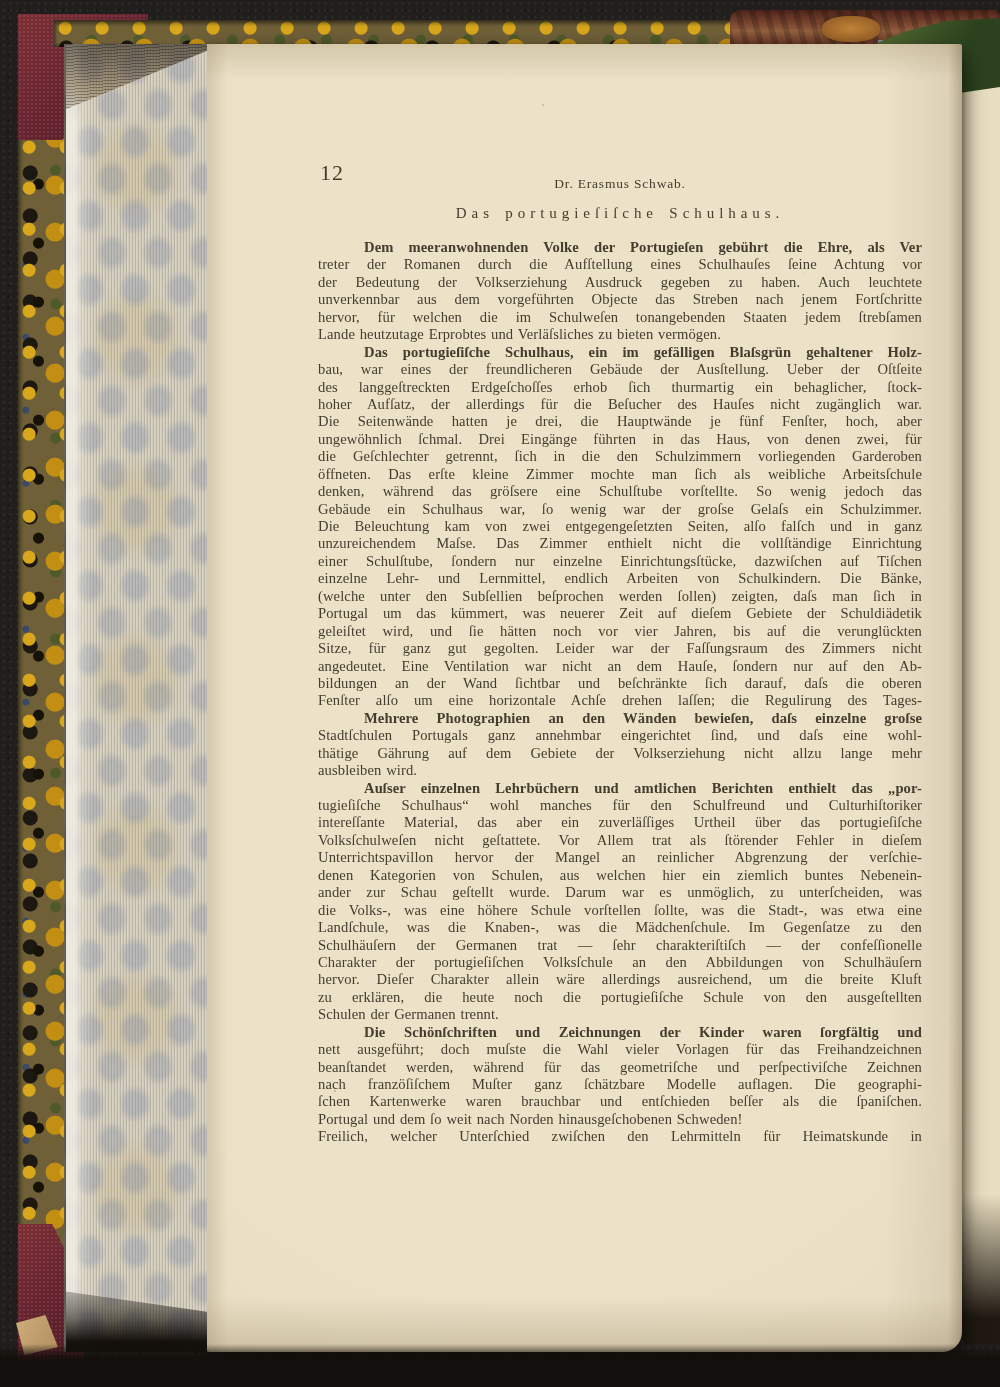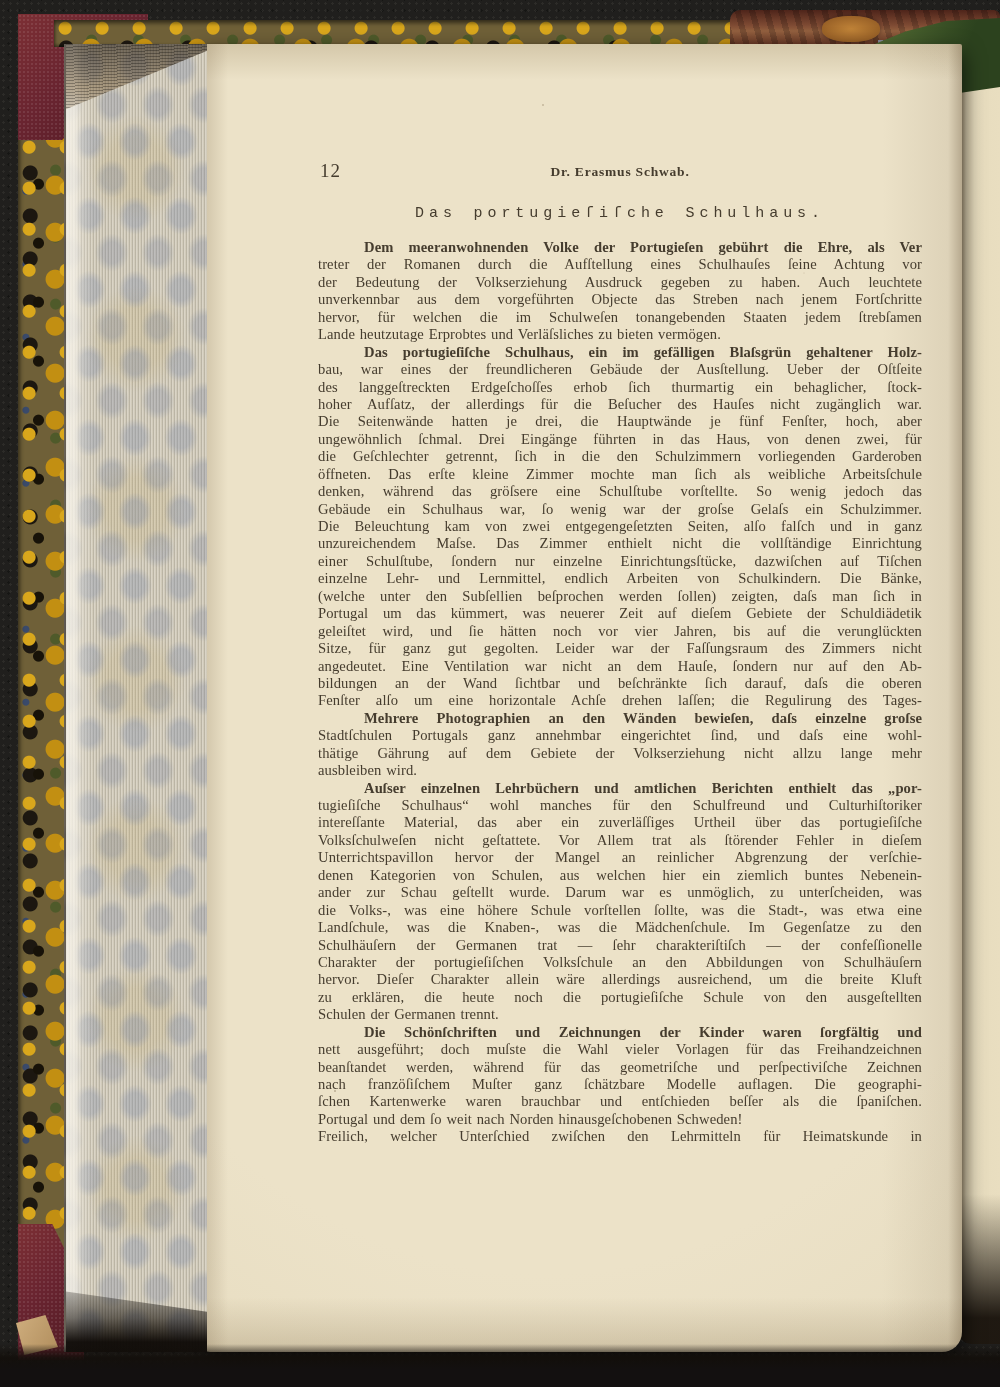--- a/index.html
+++ b/index.html
@@ -91,22 +91,22 @@
       linear-gradient(180deg,rgba(150,130,90,.28) 0,rgba(150,130,90,0) 36px),
       linear-gradient(0deg,rgba(140,120,85,.30) 0,rgba(140,120,85,0) 55px),
       radial-gradient(120% 90% at 45% 40%,#ece2c8 0 60%,#e2d7b9 100%);}
   .specks{position:absolute;left:0;top:0;width:2px;height:2px;border-radius:50%;
     background:rgba(120,100,70,.55);
     box-shadow:543px 396px 0 0 rgba(110,92,64,.5),340px 60px 0 0 rgba(120,100,70,.35),
                132px 1046px 0 0 rgba(110,92,64,.4),601px 228px 0 -0.5px rgba(120,100,70,.35);}
   
   .textcol{position:absolute;left:116px;width:604px;color:var(--ink,#453c2e);}
   .header-row{top:116px;height:22px;}
-  .pagenum{position:absolute;left:2px;top:0;font-size:19px;letter-spacing:1px;}
-  .runhead{position:absolute;left:0;width:100%;top:4px;text-align:center;font-size:13.5px;letter-spacing:.8px;font-weight:bold;}
+  .pagenum{position:absolute;left:2px;top:0;font-size:22px;letter-spacing:1px;}
+  .runhead{position:absolute;left:0;width:100%;top:16px;text-align:center;font-size:13.5px;letter-spacing:.8px;}
   .page-title{top:161px;margin:0;text-align:center;font-size:15px;font-weight:normal;
     letter-spacing:.33em;word-spacing:.18em;}
   .body{top:195px;}
   .line{height:17.45px;line-height:17.45px;font-size:14.6px;
     text-align:justify;text-align-last:justify;white-space:normal;overflow:hidden;
     word-spacing:1px;letter-spacing:.1px;}
   .line.first{text-indent:46px;font-weight:bold;}
   .line.last{text-align-last:left;}
   
   .bottom-shadow{position:absolute;left:0;top:1344px;width:1000px;height:43px;z-index:5;
@@ -127,21 +127,21 @@
   <div class="green-cloth"></div>
   <div class="next-page"></div>
   <div class="stack"></div>
 
   <div class="page">
     <div class="specks"></div>
     <div class="textcol header-row" style="position:absolute;">
       <span class="pagenum">12</span>
       <span class="runhead">Dr. Erasmus Schwab.</span>
     </div>
-    <h1 class="textcol page-title" style="position:absolute;font-family:Liberation Mono, monospace;">Das portugieſiſche Schulhaus.</h1>
+    <h1 class="textcol page-title" style="position:absolute;">Das portugieſiſche Schulhaus.</h1>
     <div class="textcol body" style="position:absolute;">
         <div>
           <div class="line first">Dem meeranwohnenden Volke der Portugieſen gebührt die Ehre, als Ver</div>
           <div class="line">treter der Romanen durch die Aufſtellung eines Schulhauſes ſeine Achtung vor</div>
           <div class="line">der Bedeutung der Volkserziehung Ausdruck gegeben zu haben.  Auch leuchtete</div>
           <div class="line">unverkennbar aus dem vorgeführten Objecte das Streben nach jenem Fortſchritte</div>
           <div class="line">hervor, für welchen die im Schulweſen tonangebenden Staaten jedem ſtrebſamen</div>
           <div class="line last">Lande heutzutage Erprobtes und Verläſsliches zu bieten vermögen.</div>
         </div>
         <div>

